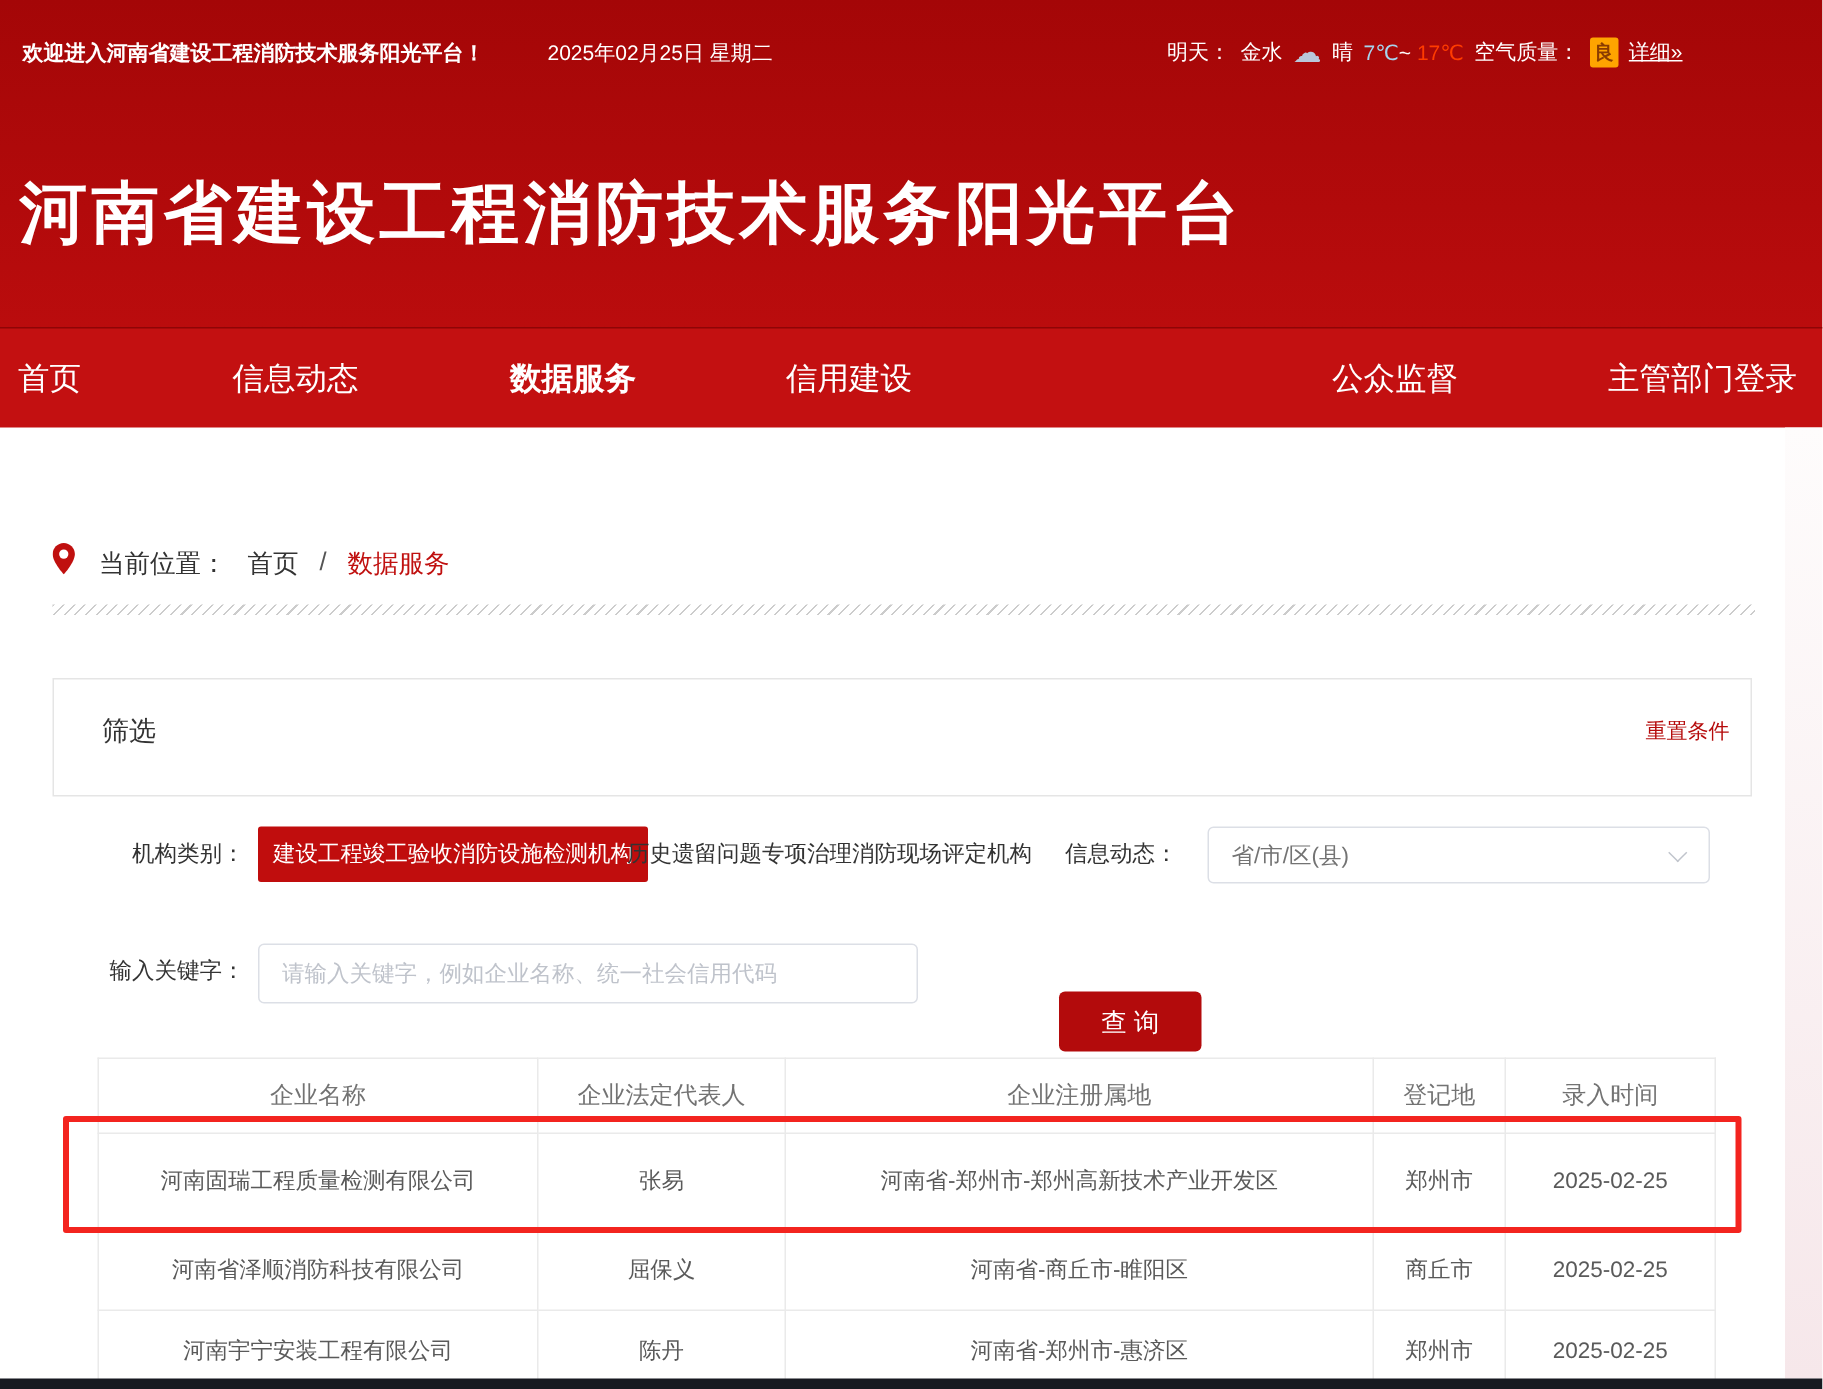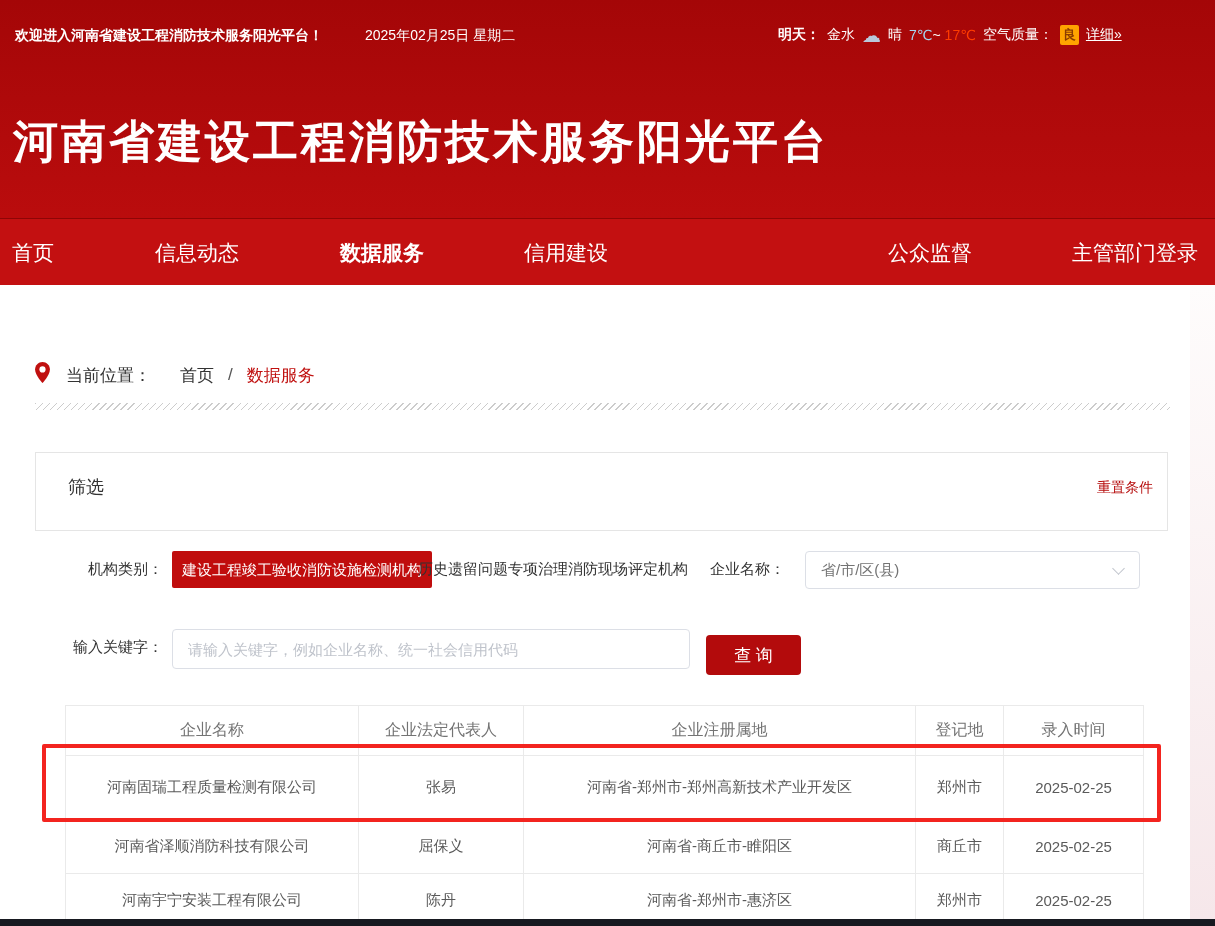--- a/index.html
+++ b/index.html
@@ -10,21 +10,21 @@
   }
   
   .header {
     position:absolute; left:0; top:0; width:1215px; height:218px;
     background:linear-gradient(180deg,#a40607 0%,#ae090a 45%,#ba0c0d 100%);
   }
   .topbar { position:absolute; left:0; top:0; width:100%; height:60px; color:#fff; font-size:14px; }
   .welcome { position:absolute; left:15px; top:27px; font-weight:bold; }
   .topdate { position:absolute; left:365px; top:27px; }
   .weather { position:absolute; left:778px; top:25px; display:flex; align-items:center; gap:7px; white-space:nowrap; }
-  .weather .bold { font-weight:bold; }
+  .weather .bold { font-weight:normal; }
   .cloud { color:#b9c7da; font-size:19px; line-height:1; }
   .temp-low { color:#a6d4ee; }
   .temp-high { color:#ff3c00; }
   .aqi-badge { background:#ffa400; color:#8a3c00; font-weight:bold; padding:1px 3px; border-radius:2px; font-size:13px; }
   .detail-link { color:#fff; cursor:pointer;text-decoration:underline; }
   .site-title {
     position:absolute; left:13px; top:112px; color:#fff;
     font-size:45px; font-weight:bold; letter-spacing:3px; white-space:nowrap;
   }
   
@@ -33,21 +33,21 @@
     background:#c31011; border-top:1px solid #8e0506;
   }
   .nav-item {
     position:absolute; top:0; height:67px; line-height:67px;
     color:#fff; font-size:21px; cursor:pointer; white-space:nowrap;
   }
   .nav-item.active { font-weight:bold; }
   
   .breadcrumb { position:absolute; left:35px; top:362px; display:flex; align-items:center; font-size:17px; color:#333; }
   .pin { margin-right:16px; display:inline-block; }
-  .crumb-label { margin-right:29px; }
+  .crumb-label { margin-right:14px; }
   .crumb-home { margin-right:14px; cursor:pointer; }
   .crumb-sep { margin-right:14px; color:#555; }
   .crumb-current { color:#c0100f; cursor:pointer; }
   .hatch {
     position:absolute; left:35px; top:403px; width:1135px; height:7px;
     background:repeating-linear-gradient(135deg,#cccccc 0 1px,transparent 1px 5px);
   }
   
   .filter-head {
     position:absolute; left:35px; top:452px; width:1133px; height:79px;
@@ -64,27 +64,27 @@
   .select-box {
     position:absolute; left:805px; top:551px; width:335px; height:38px;
     border:1px solid #dcdfe6; border-radius:4px; background:#fff; cursor:pointer;
   }
   .select-placeholder { position:absolute; left:15px; top:9px; font-size:15px; color:#737373; }
   .chevron {
     position:absolute; right:16px; top:12px; width:9px; height:9px;
     border-right:1.5px solid #c0c4cc; border-bottom:1.5px solid #c0c4cc; transform:rotate(45deg);
   }
   .keyword-input {
-    position:absolute; left:172px; top:629px; width:518px; height:40px;
+    position:absolute; left:172px; top:629px; width:440px; height:40px;
     border:1px solid #dcdfe6; border-radius:4px; font-size:15px; padding:0 15px;
     color:#333; outline:none; font-family:inherit;
   }
   .keyword-input::placeholder { color:#bfc3cb; }
   .search-btn {
-    position:absolute; left:706px; top:635px; width:95px; height:40px;
+    position:absolute; left:706px; top:661px; width:95px; height:40px;
     background:#b30b0c; color:#fff; font-size:17px; border:none; border-radius:4px;
     cursor:pointer; font-family:inherit;
   }
   
   .data-table {
     position:absolute; left:65px; top:705px; width:1078px;
     border-collapse:collapse; table-layout:fixed; background:#fff;
   }
   .data-table th {
     height:50px; border:1px solid #eaeaea; font-size:16px; color:#737373;
@@ -150,21 +150,21 @@
 <div class="hatch"></div>
 
 <div class="filter-head">
   <span class="filter-title">筛选</span>
   <span class="reset-link">重置条件</span>
 </div>
 
 <span class="flabel" style="left:88px; top:560px;">机构类别：</span>
 <span class="tag-selected">建设工程竣工验收消防设施检测机构</span>
 <span class="tag-plain">历史遗留问题专项治理消防现场评定机构</span>
-<span class="flabel" style="left:710px; top:560px;">企业名称：</span>
+<span class="flabel" style="left:710px; top:560px;">信息动态：</span>
 <div class="select-box">
   <span class="select-placeholder">省/市/区(县)</span>
   <span class="chevron"></span>
 </div>
 
 <span class="flabel" style="left:73px; top:638px;">输入关键字：</span>
 <input class="keyword-input" placeholder="请输入关键字，例如企业名称、统一社会信用代码" style="">
 <button class="search-btn">查 询</button>
 
 <table class="data-table">

